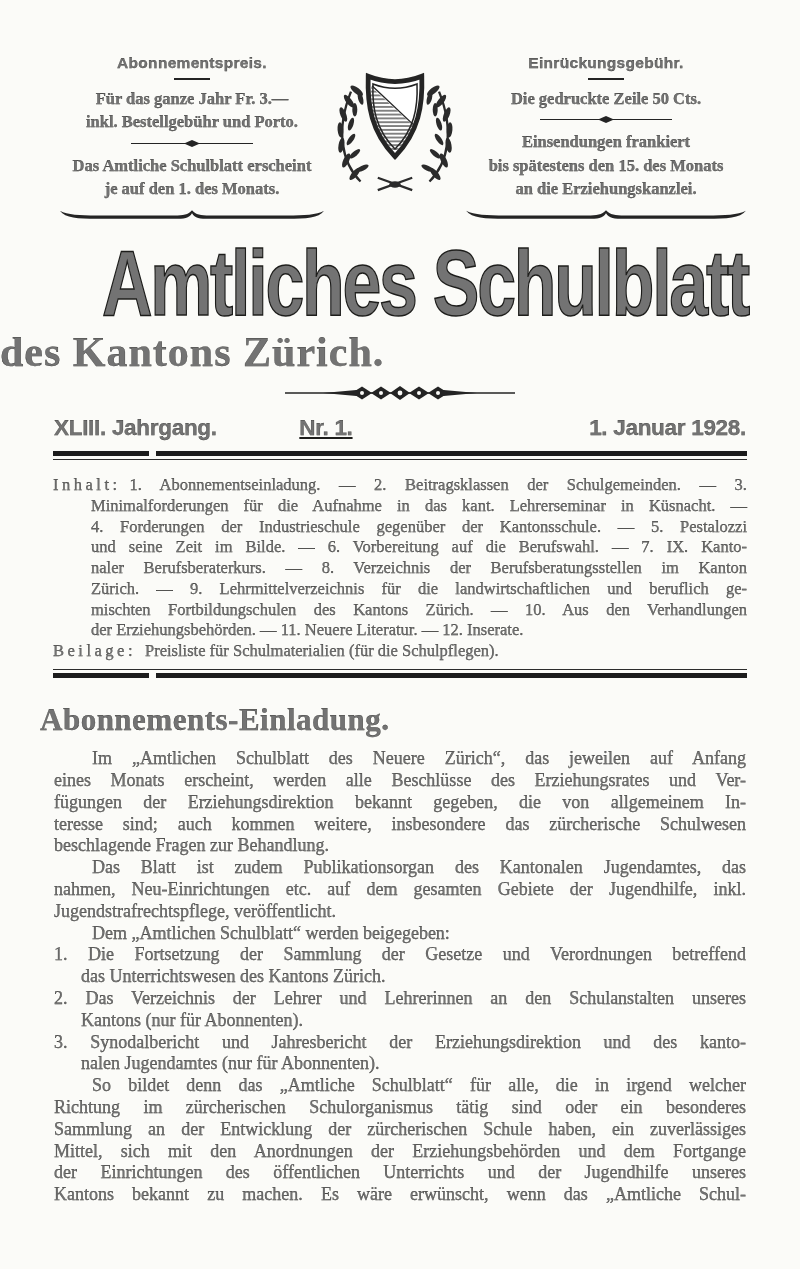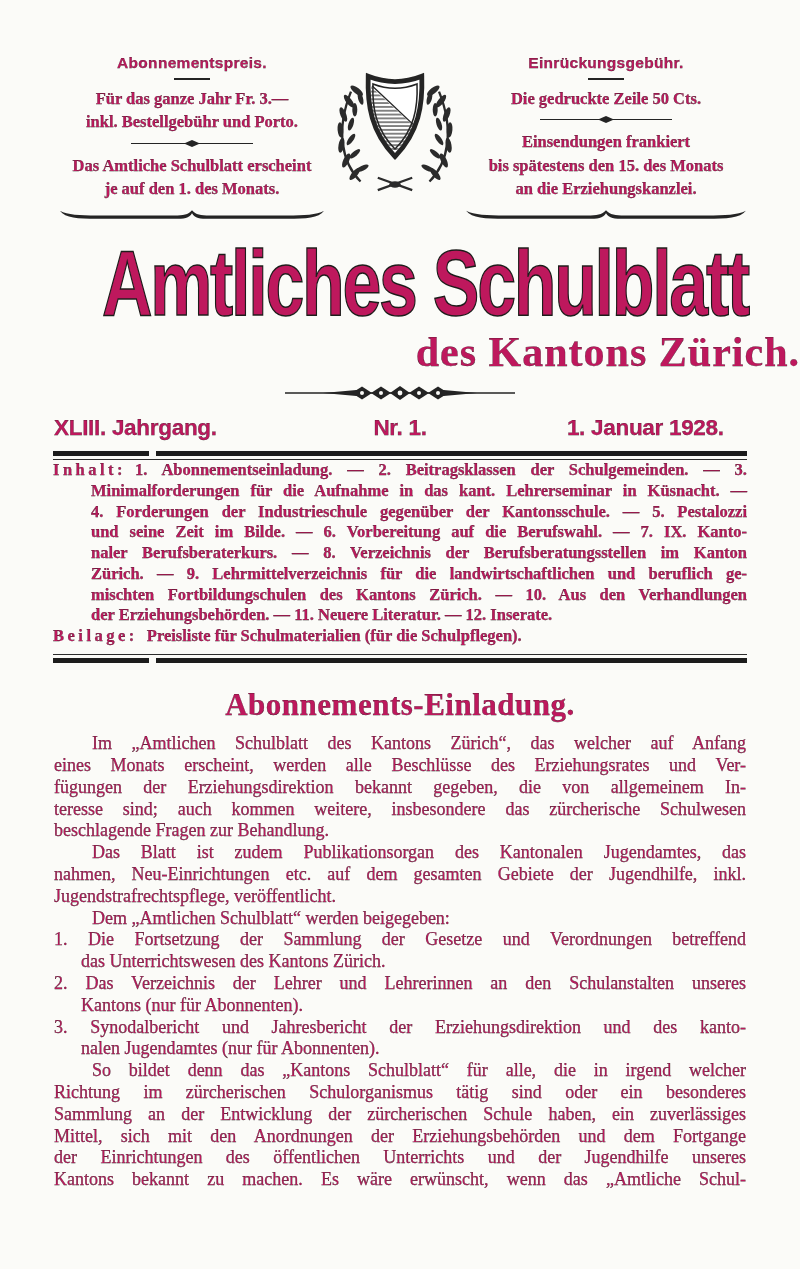--- a/index.html
+++ b/index.html
@@ -1,61 +1,61 @@
 <!DOCTYPE html>
 <html lang="de"><head>
 <meta charset="utf-8">
 <style>
   html,body{margin:0;padding:0;background:#fbfbf8;}
   .page{
     position:relative;width:800px;height:1269px;overflow:hidden;
-    background:#fbfbf8;color:#be185d;
+    background:#fbfbf8;color:#737373;
     font-family:"Liberation Serif",serif;
     -webkit-text-stroke:0.25px #1d1d1b;
   }
   
   .masthead{display:flex;justify-content:space-between;align-items:flex-start;padding:46px 50px 0 56px;}
   .mh-col{text-align:center;font-weight:bold;font-size:16.5px;line-height:1.42;}
   .mh-left{width:272px;padding-top:6px;}
   .mh-right{width:296px;padding-top:6px;}
   .mh-title{font-family:"Liberation Sans",sans-serif;font-size:15.5px;font-weight:bold;letter-spacing:.3px;}
   .mh-rule{width:36px;height:2px;background:#242424;margin:4px auto 7px;}
   .mh-divider{margin:5px auto 6px;display:block;}
   .mh-brace{display:block;margin:7px auto 0;}
   .mh-emblem{width:140px;padding-top:8px;text-align:center;}
   
   .title-main{text-align:right;margin-top:14px;line-height:1;}
   .title-main span{
     display:inline-block;font-family:"Liberation Sans",sans-serif;font-weight:bold;
     font-size:92px;letter-spacing:-3px;transform:scaleX(.76);transform-origin:center;
     white-space:nowrap;-webkit-text-stroke:1.5px #1d1d1b;
   }
-  .title-sub{text-align:right;font-weight:bold;font-size:42px;margin-top:0;letter-spacing:1px;line-height:1.1;}
+  .title-sub{text-align:left;font-weight:bold;font-size:42px;margin-top:0;letter-spacing:1px;line-height:1.1;}
   .ornament{display:block;margin:8px auto 0;}
   
   .issue-line{width:692px;margin:12px auto 0;display:flex;align-items:baseline;
     font-family:"Liberation Sans",sans-serif;font-weight:bold;font-size:22.5px;letter-spacing:-.3px;gap:44px;}
   .issue-line .iv{flex:1;text-align:left;}
-  .issue-line .in{flex:1;text-align:center;}
-  .issue-line .id{flex:1;text-align:center;}
+  .issue-line .in{flex:1;text-align:left;text-decoration:underline;}
+  .issue-line .id{flex:1;text-align:right;}
   
   .rule-wrap{width:694px;margin:10px auto 0;}
   .bar-thick{height:5px;background:linear-gradient(90deg,#1c1c1c 0 96px,#fbfbf8 96px 103px,#1c1c1c 103px 100%);}
   .bar-thin{height:1.5px;background:#2c2c2c;}
   .rule-wrap .gap{height:3px;}
   
-  .contents{width:694px;margin:0 auto 0;font-size:16.5px;line-height:20.7px;font-weight:700;
+  .contents{width:694px;margin:15px auto 0;font-size:16.5px;line-height:20.7px;font-weight:400;
     padding-left:38px;box-sizing:border-box;}
   .outdent{text-indent:-38px;}
   .spaced{letter-spacing:3.5px;margin-right:9px;}
   .line{white-space:nowrap;}
   .line.fill{text-align:justify;text-align-last:justify;text-justify:inter-word;}
   .mh-col .line{text-align:center;text-align-last:center !important;}
   
-  .article-heading{text-align:center;font-size:31px;font-weight:bold;letter-spacing:.5px;margin:24px 0 10px;}
+  .article-heading{font-size:31px;font-weight:bold;letter-spacing:.5px;margin:24px 0 10px;padding-left:40px;}
   .body-text{width:692px;margin:10px auto 0;font-size:18px;line-height:21.8px;}
   .para > .line:first-child{text-indent:38px;}
   .list-item{padding-left:27px;}
   .list-item > .line:first-child{text-indent:-27px;}
 </style>
 </head>
 <body>
 
 <div class="page">
 
@@ -197,21 +197,21 @@
   <div class="rule-wrap" style="margin-top:7px;">
     <div class="bar-thin"></div>
       <div class="gap"></div>
       <div class="bar-thick"></div>
   </div>
 
   <div class="article-heading">Abonnements-Einladung.</div>
 
   <div class="body-text">
     <div class="para">
-        <div class="line fill">Im „Amtlichen Schulblatt des Kantons Zürich“, das welcher auf Anfang</div>
+        <div class="line fill">Im „Amtlichen Schulblatt des Neuere Zürich“, das jeweilen auf Anfang</div>
         <div class="line fill">eines Monats erscheint, werden alle Beschlüsse des Erziehungsrates und Ver-</div>
         <div class="line fill">fügungen der Erziehungsdirektion bekannt gegeben, die von allgemeinem In-</div>
         <div class="line fill">teresse sind; auch kommen weitere, insbesondere das zürcherische Schulwesen</div>
         <div class="line">beschlagende Fragen zur Behandlung.</div>
       </div>
     <div class="para">
         <div class="line fill">Das Blatt ist zudem Publikationsorgan des Kantonalen Jugendamtes, das</div>
         <div class="line fill">nahmen, Neu-Einrichtungen etc. auf dem gesamten Gebiete der Jugendhilfe, inkl.</div>
         <div class="line">Jugendstrafrechtspflege, veröffentlicht.</div>
       </div>
@@ -224,21 +224,21 @@
       </div>
     <div class="list-item">
         <div class="line fill">2. Das Verzeichnis der Lehrer und Lehrerinnen an den Schulanstalten unseres</div>
         <div class="line">Kantons (nur für Abonnenten).</div>
       </div>
     <div class="list-item">
         <div class="line fill">3. Synodalbericht und Jahresbericht der Erziehungsdirektion und des kanto-</div>
         <div class="line">nalen Jugendamtes (nur für Abonnenten).</div>
       </div>
     <div class="para">
-        <div class="line fill">So bildet denn das „Kantons Schulblatt“ für alle, die in irgend welcher</div>
+        <div class="line fill">So bildet denn das „Amtliche Schulblatt“ für alle, die in irgend welcher</div>
         <div class="line fill">Richtung im zürcherischen Schulorganismus tätig sind oder ein besonderes</div>
         <div class="line fill">Sammlung an der Entwicklung der zürcherischen Schule haben, ein zuverlässiges</div>
         <div class="line fill">Mittel, sich mit den Anordnungen der Erziehungsbehörden und dem Fortgange</div>
         <div class="line fill">der Einrichtungen des öffentlichen Unterrichts und der Jugendhilfe unseres</div>
         <div class="line fill">Kantons bekannt zu machen. Es wäre erwünscht, wenn das „Amtliche Schul-</div>
       </div>
   </div>
 
 </div>
 

